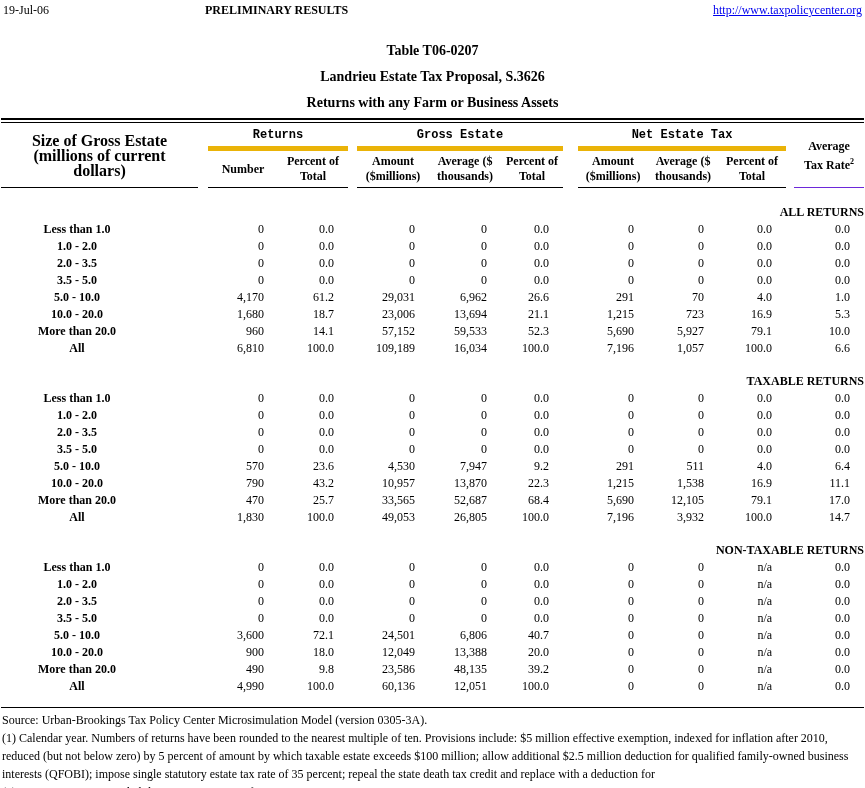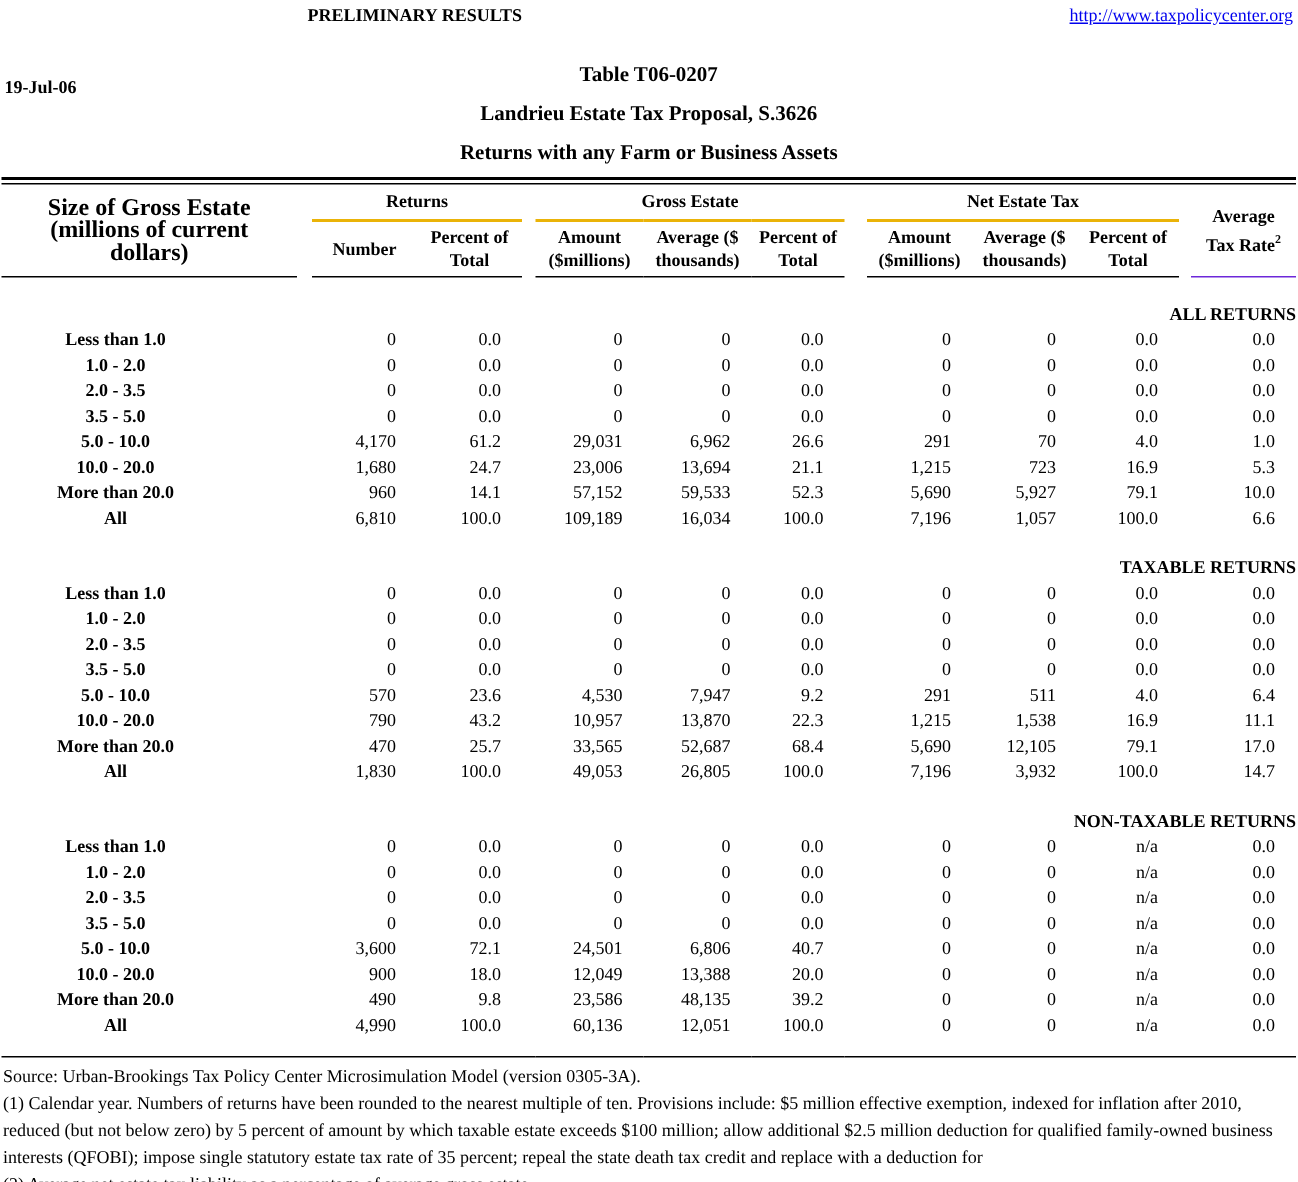--- a/index.html
+++ b/index.html
@@ -1,36 +1,36 @@
 <!DOCTYPE html>
 <html style="--link-color: #0000ee;"><head>
 <meta charset="utf-8">
 <style>
   html,body{margin:0;padding:0;background:#fff;color:#000;}
   body{width:865px;font-family:"Liberation Serif","DejaVu Serif",serif;}
   .page{position:relative;width:863px;padding:0 1px;}
 
   
   .topbar{position:relative;height:16px;padding-top:3px;font-size:12px;}
-  .topbar .date{position:absolute;left:2px;top:3px;font-weight:bold;margin-top:48px;}
+  .topbar .date{position:absolute;left:2px;top:3px;font-weight:normal;}
   .topbar .prelim{position:absolute;left:204px;top:3px;font-weight:bold;}
   .topbar .url{position:absolute;right:2px;top:3px;color:var(--link-color,#0000ee);text-decoration:underline;cursor:pointer;}
 
   
   .titles{margin-top:19px;text-align:center;font-weight:bold;font-size:14px;line-height:26px;}
 
   
   .rule-double{margin-top:2px;height:2px;border-top:2px solid #000;border-bottom:1px solid #000;}
 
   
   table{border-collapse:collapse;table-layout:fixed;width:863px;font-size:12px;border-bottom:1px solid #000;}
   th,td{margin:0;padding:0;overflow:hidden;}
   thead th{font-weight:bold;text-align:center;vertical-align:middle;}
   th.rowhead{border-bottom:1px solid #000;padding:0 6px;font-size:16px;line-height:15px;}
-  th.grp{border-bottom:2px solid #eab308;height:23px;vertical-align:middle;}
+  th.grp{border-bottom:5px solid #eab308;height:23px;vertical-align:middle;font-family:Liberation Mono, monospace;}
   th.sub{border-bottom:1px solid #000;height:36px;padding:0 2px;line-height:15px;vertical-align:middle;}
   th.rate{border-bottom:1px solid #6d28d9;line-height:16px;}
   th.rate sup{font-size:8px;}
   th.sp,td.sp{border:none;}
   tbody td{height:17px;font-size:12px;vertical-align:middle;}
   td.sec{font-weight:bold;text-align:right;padding-left:2px;}
   td.lbl{font-weight:bold;text-align:center;padding-right:45px;}
   td.val{text-align:right;padding-right:14px;}
   tr.gap td{height:16px;}
   tr.pad td{height:12px;}
@@ -185,21 +185,21 @@
           <td class="val">291</td>
           <td class="val">70</td>
           <td class="val">4.0</td>
           <td class="sp"></td>
           <td class="val">1.0</td>
         </tr>
         <tr>
           <td class="lbl">10.0 - 20.0</td>
           <td class="sp"></td>
           <td class="val">1,680</td>
-          <td class="val">24.7</td>
+          <td class="val">18.7</td>
           <td class="sp"></td>
           <td class="val">23,006</td>
           <td class="val">13,694</td>
           <td class="val">21.1</td>
           <td class="sp"></td>
           <td class="val">1,215</td>
           <td class="val">723</td>
           <td class="val">16.9</td>
           <td class="sp"></td>
           <td class="val">5.3</td>

